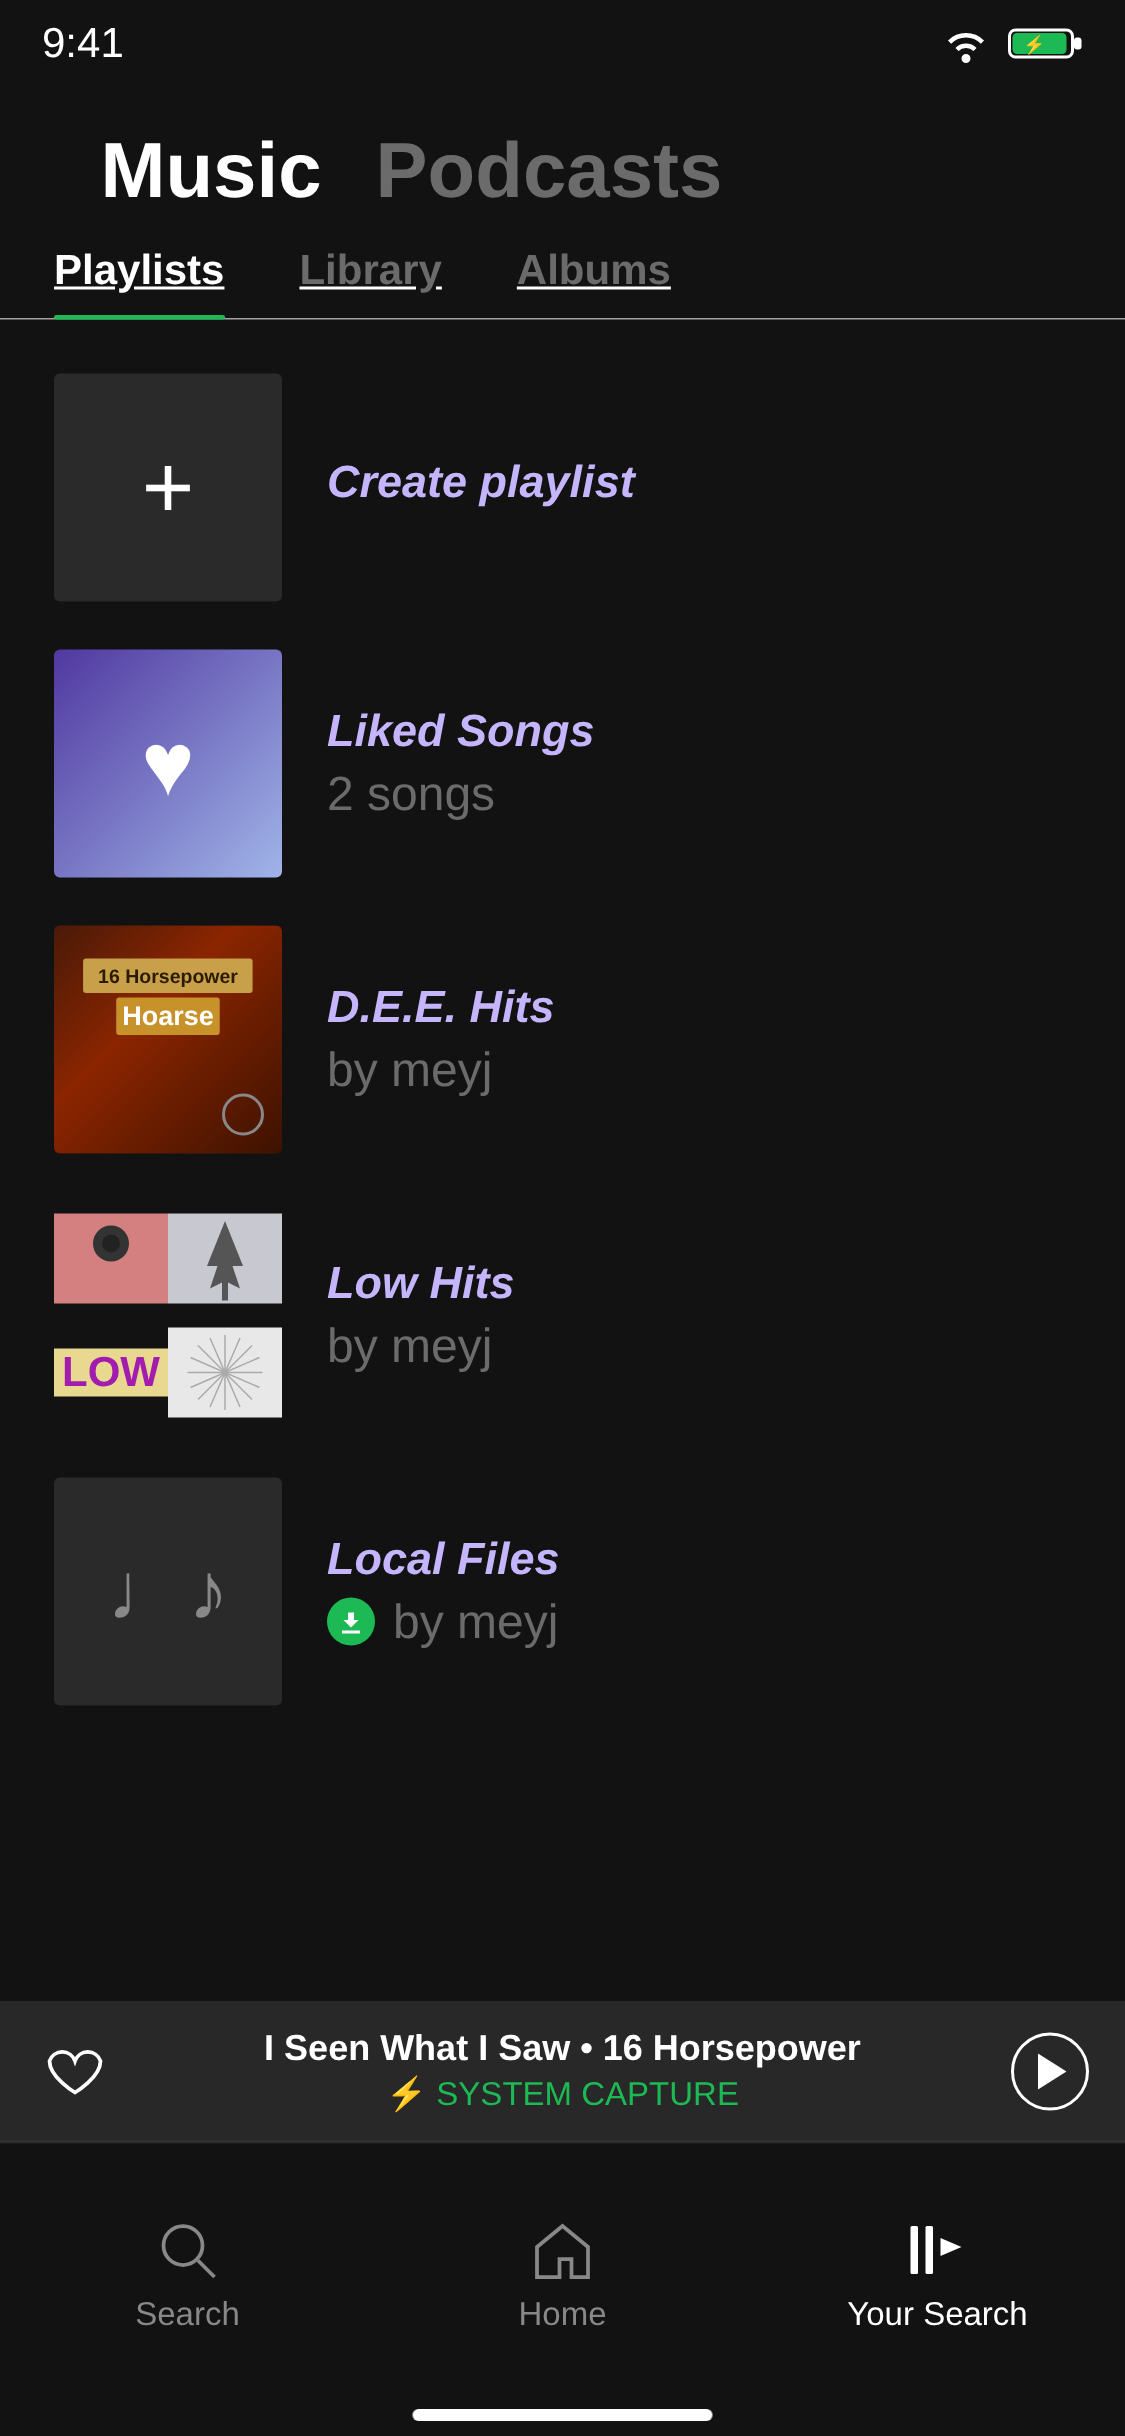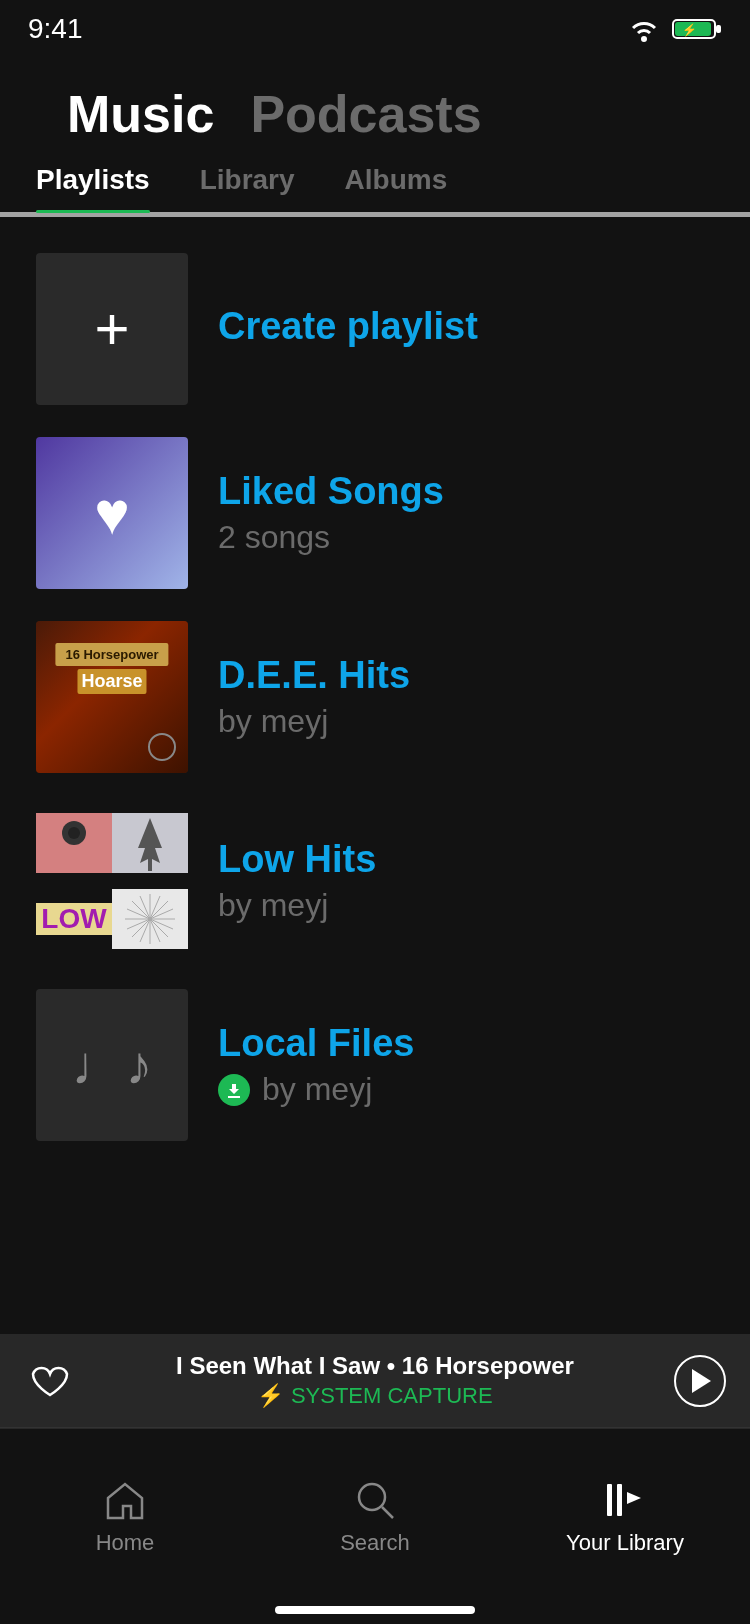--- a/index.html
+++ b/index.html
@@ -50,22 +50,23 @@
       font-size: 52px;
       font-weight: 700;
       color: #6b6b6b;
     }
 
     
     .tabs {
       display: flex;
       padding: 0 36px;
       gap: 50px;
-      border-bottom: 5px solid #a3a3a3;
+      border-bottom: 1px solid #a3a3a3;
       margin-bottom: 10px;
+      text-decoration: underline;
     }
     .tab {
       font-size: 28px;
       font-weight: 600;
       color: #6b6b6b;
       padding-bottom: 16px;
       cursor: pointer;
       position: relative;
     }
     .tab.active {
@@ -115,24 +116,25 @@
     .plus-icon {
       font-size: 60px;
       color: #fff;
       font-weight: 200;
       line-height: 1;
     }
     .playlist-info {
       flex: 1;
     }
     .playlist-name {
-      font-size: 38px;
+      font-size: 30px;
       font-weight: 600;
-      color: #0ea5e9;
+      color: #c4b5fd;
       margin-bottom: 6px;
+      font-style: italic;
     }
     .playlist-meta {
       font-size: 32px;
       color: #6b6b6b;
       display: flex;
       align-items: center;
       gap: 8px;
     }
     .download-badge {
       display: inline-flex;
@@ -459,36 +461,36 @@
         <polygon points="3,0 22,12 3,24"></polygon>
       </svg>
     </div>
   </div>
 </div>
 
 <div class="bottom-nav">
 
   <div class="nav-item">
     <svg class="nav-icon" width="44" height="44" viewBox="0 0 44 44" fill="none" stroke="#888" stroke-width="2.5">
-      <path d="M5 20L22 6l17 14v20H28v-12h-8v12H5V20z"></path>
-    </svg>
-    <span class="nav-label">Home</span>
+      <circle cx="19" cy="19" r="13"></circle>
+      <line x1="29" y1="29" x2="40" y2="40"></line>
+    </svg>
+    <span class="nav-label">Search</span>
   </div>
 
   <div class="nav-item">
     <svg class="nav-icon" width="44" height="44" viewBox="0 0 44 44" fill="none" stroke="#888" stroke-width="2.5">
-      <circle cx="19" cy="19" r="13"></circle>
-      <line x1="29" y1="29" x2="40" y2="40"></line>
-    </svg>
-    <span class="nav-label">Search</span>
+      <path d="M5 20L22 6l17 14v20H28v-12h-8v12H5V20z"></path>
+    </svg>
+    <span class="nav-label">Home</span>
   </div>
 
   <div class="nav-item">
     <svg class="nav-icon active" width="44" height="44" viewBox="0 0 44 44" fill="white">
       <rect x="4" y="6" width="5" height="32" rx="1"></rect>
       <rect x="14" y="6" width="5" height="32" rx="1"></rect>
       <path d="M24 8l14 6-14 6V8z" transform="translate(0, 6)"></path>
     </svg>
-    <span class="nav-label active">Your Library</span>
+    <span class="nav-label active">Your Search</span>
   </div>
 </div>
 
 <div class="home-indicator"></div>
 
 </body></html>

